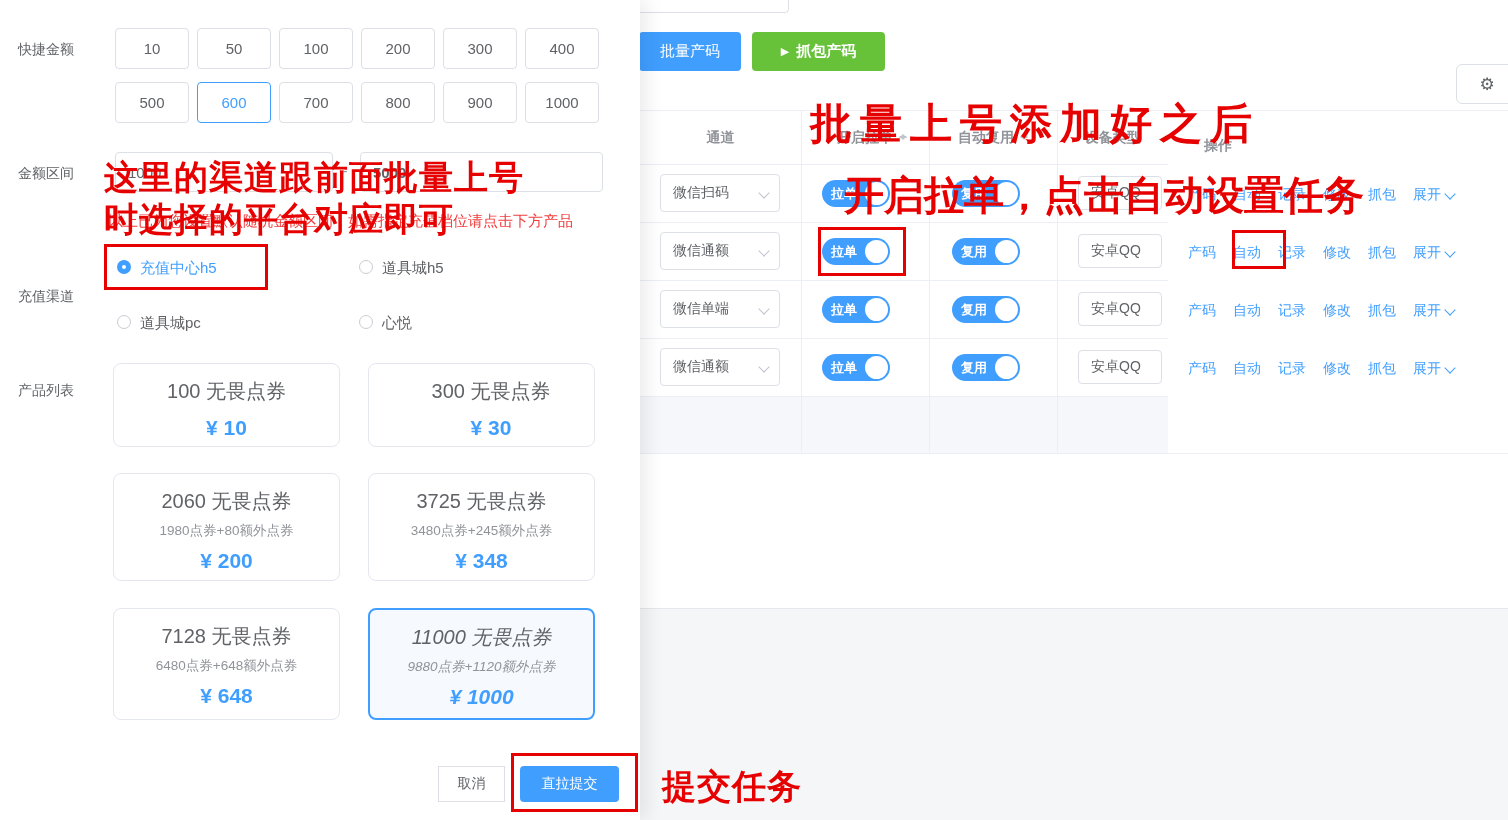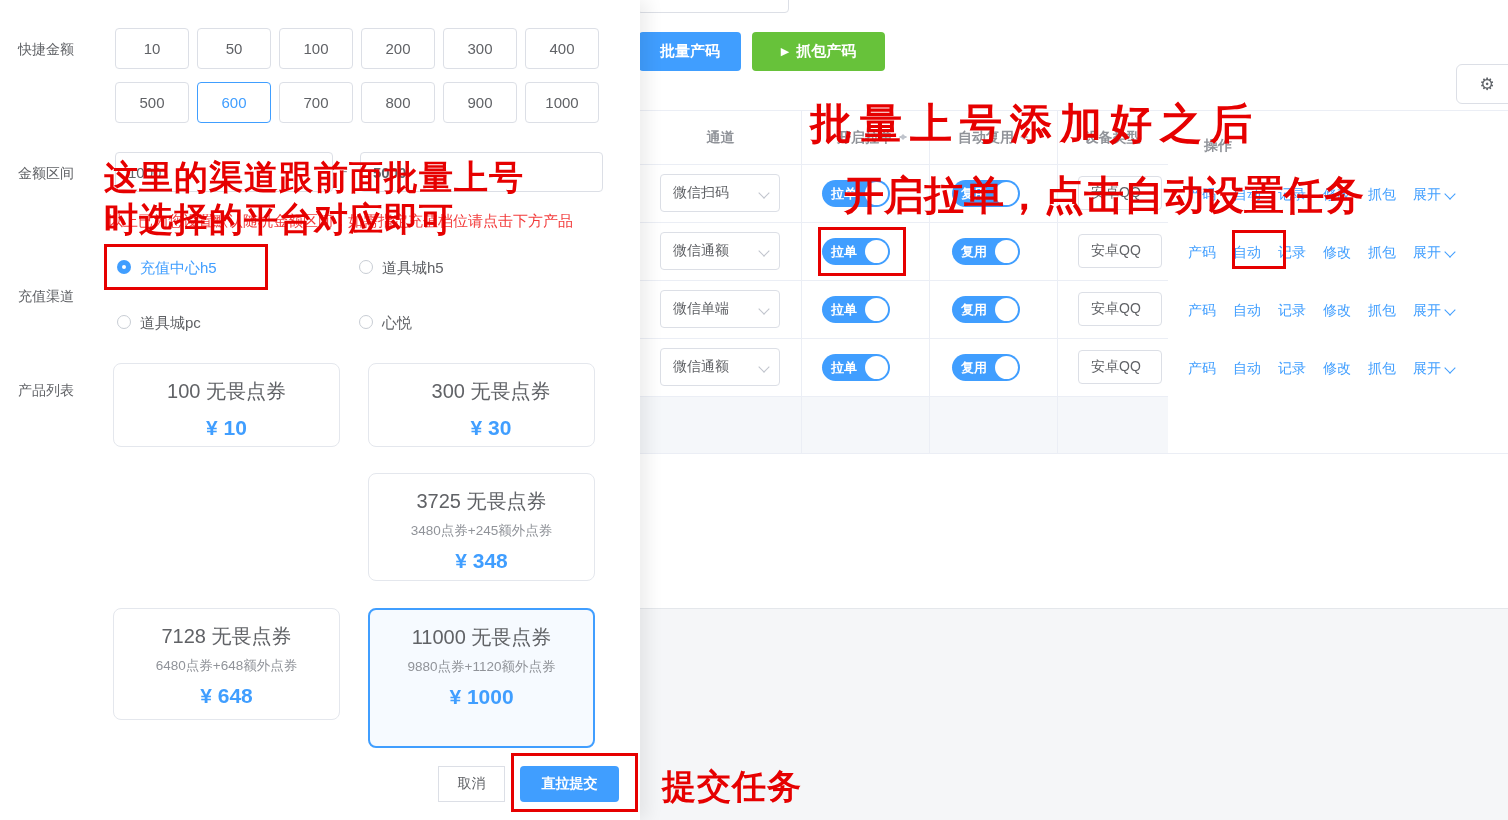--- a/index.html
+++ b/index.html
@@ -3,21 +3,21 @@
 <meta charset="utf-8">
 <style>
   * { margin:0; padding:0; box-sizing:border-box; }
   html,body { width:1508px; height:820px; overflow:hidden; background:#fff;
     font-family:"Liberation Sans","DejaVu Sans",sans-serif; }
   #app { position:relative; width:1508px; height:820px; overflow:hidden; background:#fff; }
   .abs { position:absolute; }
 
   
   .sliver-input { left:637px; top:-27px; width:152px; height:40px; border:1px solid #dcdfe6; border-radius:4px; background:#fff; }
-  .btn-blue { background:#409EFF; color:#fff; border-radius:4px; font-size:15px; font-weight:700;
+  .btn-blue { background:#409EFF; color:#fff; border-radius:4px; font-size:15px; font-weight:400;
     display:flex; align-items:center; justify-content:center; cursor:pointer; }
   .btn-green { background:#67C23A; color:#fff; border-radius:4px; font-size:15px; font-weight:600;
     display:flex; align-items:center; justify-content:center; gap:7px; cursor:pointer; }
   .btn-batch { left:639px; top:32px; width:102px; height:39px; }
   .btn-capture { left:752px; top:32px; width:133px; height:39px; }
   .play-glyph { font-size:11px; line-height:1; }
   .btn-gear { left:1456px; top:64px; width:62px; height:40px; border:1px solid #dcdfe6; border-radius:6px;
     background:#fff; display:flex; align-items:center; justify-content:center; font-size:17px; color:#5f6368; cursor:pointer; }
 
   .hline { background:#ebeef5; height:1px; }
@@ -258,31 +258,36 @@
     <div class="f-label" style="top:382px;">产品列表</div>
 
     <div class="card two" style="left:113px;top:363px;height:84px;">
       <div class="c-title">100 无畏点券</div>
       <div class="c-price">¥ 10</div>
     </div>
     <div class="card two" style="left:368px;top:363px;height:84px;padding-left:19px;">
       <div class="c-title">300 无畏点券</div>
       <div class="c-price">¥ 30</div>
     </div>
+    <div class="card" style="left:113px;top:473px;height:108px;">
+      <div class="c-title">2060 无畏点券</div>
+      <div class="c-sub">1980点券+80额外点券</div>
+      <div class="c-price">¥ 200</div>
+    </div>
     <div class="card" style="left:368px;top:473px;height:108px;">
       <div class="c-title">3725 无畏点券</div>
       <div class="c-sub">3480点券+245额外点券</div>
       <div class="c-price">¥ 348</div>
     </div>
     <div class="card" style="left:113px;top:608px;height:112px;">
       <div class="c-title">7128 无畏点券</div>
       <div class="c-sub">6480点券+648额外点券</div>
       <div class="c-price">¥ 648</div>
     </div>
-    <div class="card sel" style="left:368px;top:608px;height:140px;">
+    <div class="card sel" style="left:368px;top:608px;height:112px;font-style:italic;">
       <div class="c-title">11000 无畏点券</div>
       <div class="c-sub">9880点券+1120额外点券</div>
       <div class="c-price">¥ 1000</div>
     </div>
 
     <div class="abs btn-cancel">取消</div>
     <div class="abs btn-blue btn-submit">直拉提交</div>
   </div>
 
   <div class="ann ann-left1">这里的渠道跟前面批量上号</div>

